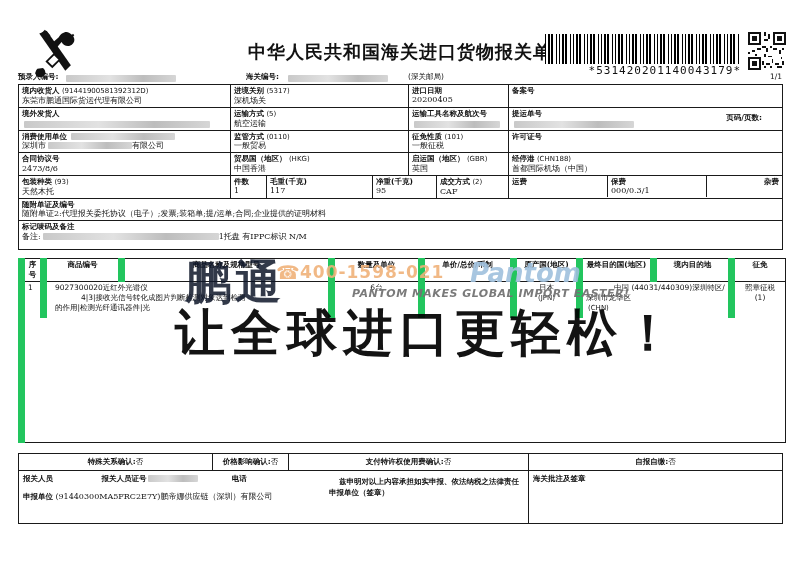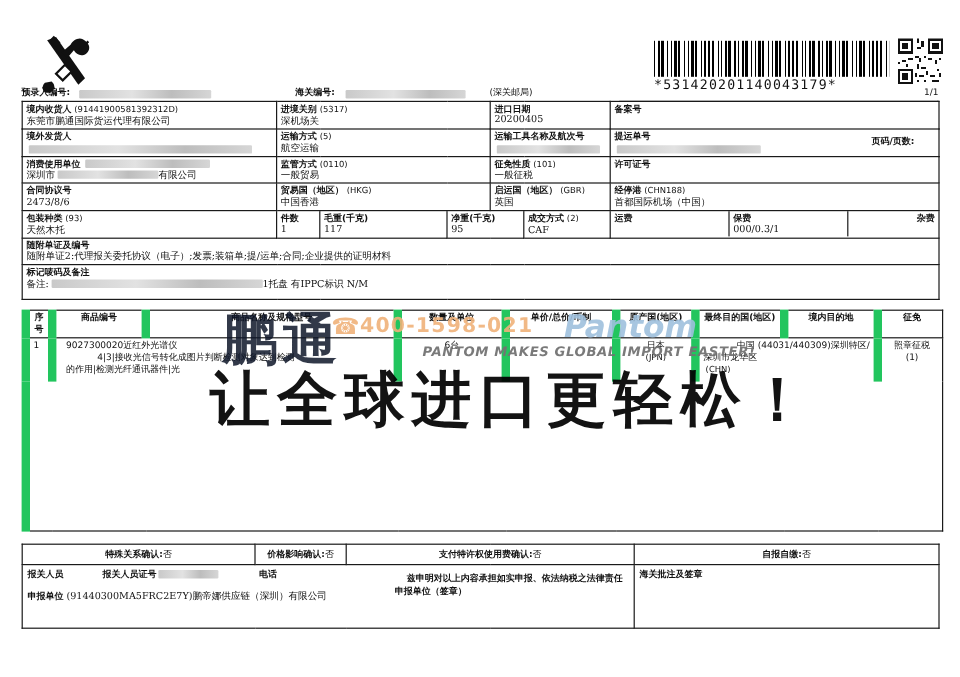--- a/index.html
+++ b/index.html
@@ -6,21 +6,21 @@
   body{width:800px;height:564px;overflow:hidden;font-family:"DejaVu Sans","Liberation Sans",sans-serif;color:#111;}
   .page{position:relative;width:800px;height:564px;background:#fff;}
 
   
   .header{position:absolute;left:0;top:12px;width:800px;height:58px;}
   .emblem{position:absolute;left:28px;top:16px;width:56px;height:52px;}
   .doc-title{position:absolute;left:0;top:28px;width:800px;text-align:center;
              font-family:"DejaVu Serif","Liberation Serif",serif;font-weight:bold;font-size:18px;letter-spacing:1px;}
   .barcode{position:absolute;left:545px;top:22px;width:196px;height:30px;
      background:repeating-linear-gradient(to right,#000 0 1px,#fff 1px 3px,#000 3px 5px,#fff 5px 6px,#000 6px 8px,#fff 8px 11px,#000 11px 12px,#fff 12px 14px);}
-  .barcode-num{position:absolute;left:545px;top:52px;width:196px;text-align:left;
+  .barcode-num{position:absolute;left:545px;top:52px;width:196px;text-align:right;
      font-family:"DejaVu Sans Mono","Liberation Mono",monospace;font-size:11px;letter-spacing:1px;}
   .qr{position:absolute;left:748px;top:20px;width:38px;height:38px;}
 
   
   .subrow{position:absolute;left:18px;top:72px;width:764px;height:12px;font-size:7.5px;font-weight:bold;}
   .redact{display:inline-block;height:7px;vertical-align:middle;margin-left:2px;
       background:linear-gradient(90deg,#c9c9c9,#e2e2e2 40%,#bdbdbd 70%,#d6d6d6);border-radius:1px;}
 
   
   table.frm{position:absolute;left:18px;top:84px;width:764px;border-collapse:collapse;table-layout:fixed;}
@@ -68,20 +68,21 @@
       <g fill="#111">
         <path d="M12 6 L20 3 L46 40 L40 46 Z"></path>
         <path d="M44 5 C50 8 52 14 47 18 C43 21 38 19 36 15 L30 22 L25 17 L33 10 C35 6 40 3 44 5 Z"></path>
         <path d="M10 44 C6 48 8 54 14 53 C19 52 20 46 16 43 Z"></path>
         <path d="M46 10 L49 7 M41 14 L45 11" stroke="#111" stroke-width="2"></path>
         <path d="M18 2 L24 8 L20 12 L14 6 Z"></path>
         <path d="M28 28 L34 34 L26 42 L20 36 Z" fill="#fff" stroke="#111" stroke-width="2"></path>
       </g>
     </svg>
 
+    <div class="doc-title">中华人民共和国海关进口货物报关单</div>
 
     <div class="barcode"></div>
     <div class="barcode-num">*531420201140043179*</div>
 
     <svg class="qr" viewBox="0 0 21 21" shape-rendering="crispEdges">
       <rect width="21" height="21" fill="#fff"></rect>
       <g fill="#111">
         <rect x="0" y="0" width="7" height="7"></rect>
           <rect x="1" y="1" width="5" height="5" fill="#fff"></rect>
           <rect x="2" y="2" width="3" height="3"></rect>
@@ -372,21 +373,21 @@
       <td colspan="2" class="cf">
         <span>支付特许权使用费确认:</span><span class="val">否</span>
       </td>
       <td class="cf">
         <span>自报自缴:</span><span class="val">否</span>
       </td>
     </tr>
     <tr>
       <td colspan="5" style="height:46px;position:relative;">
         <span class="k">报关人员</span>
-        <span class="k" style="margin-left:30px;text-align:center;">报关人员证号</span><span class="redact" style="width:50px;"></span>
+        <span class="k" style="margin-left:46px;text-align:center;">报关人员证号</span><span class="redact" style="width:50px;"></span>
         <span class="k" style="margin-left:31px;">电话</span>
         <span style="position:absolute;left:310px;top:6px;width:200px;text-align:center;font-weight:bold;">兹申明对以上内容承担如实申报、依法纳税之法律责任</span>
         <span style="position:absolute;left:310px;top:17px;width:200px;text-align:left;font-weight:bold;">申报单位（签章）</span>
         <div style="position:absolute;left:4px;top:20px;">
           <span class="k">申报单位</span>
           <span class="v">(91440300MA5FRC2E7Y)</span><span class="v">鹏帝娜供应链（深圳）有限公司</span>
         </div>
       </td>
       <td>
         <span class="k">海关批注及签章</span>

